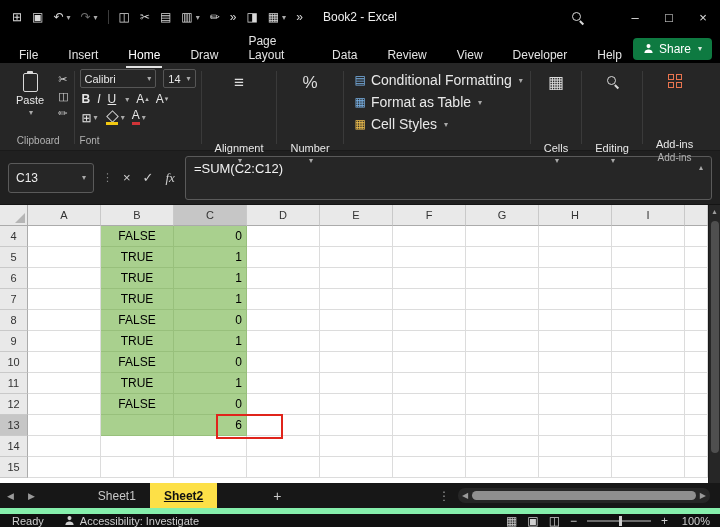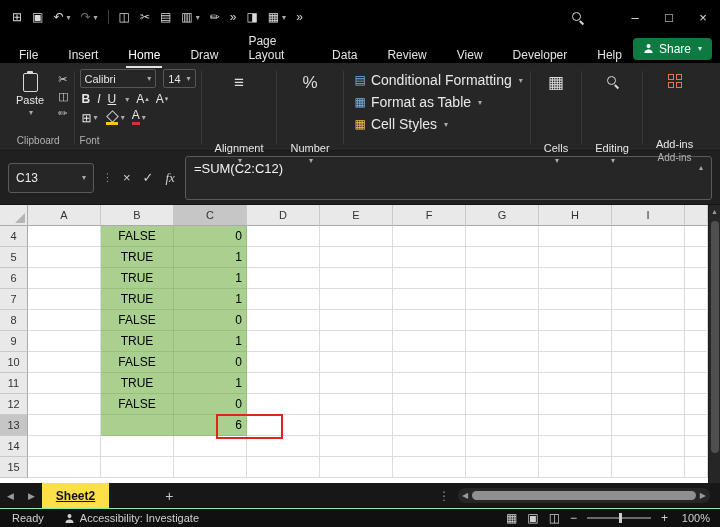--- a/index.html
+++ b/index.html
@@ -121,35 +121,36 @@
   .sheet-tab { padding:0 14px; font-size:12px; color:#c9c9c9; height:100%; display:inline-flex; align-items:center; }
   .sheet-tab.first { margin-left:42px; }
   .sheet-tab.active { background:#fde047; color:#111; font-weight:600; text-decoration:underline; }
   .add-sheet { color:#c9c9c9; font-size:14px; margin-left:48px; padding:0 8px; }
   .sb-dots { margin-left:auto; color:#9a9a9a; font-size:12px; padding:0 8px; }
   .hscroll { display:flex; align-items:center; background:#262626; border-radius:7px; height:15px; width:252px; margin-right:10px; }
   .h-arrow { color:#9a9a9a; font-size:8px; padding:0 4px; }
   .hthumb { height:9px; background:#8f8f8f; border-radius:5px; flex:1; }
 
   
-  .statusbar { height:19px; background:#101010; border-top:1px solid #86efac; display:flex; align-items:center;
+  .statusbar { height:19px; background:#101010; border-top:6px solid #86efac; display:flex; align-items:center;
                font-size:11px; color:#cfcfcf; }
   .status-ready { padding:0 10px 0 12px; }
   .acc-ic { display:inline-flex; margin:0 5px 0 10px; }
   .status-right { margin-left:auto; display:flex; align-items:center; gap:10px; padding-right:10px; }
   .view-ic { font-size:12px; color:#cfcfcf; }
   .zoom-btn { font-size:12px; color:#cfcfcf; }
   .zoom-track { width:64px; height:2px; background:#6a6a6a; position:relative; }
   .zoom-thumb { position:absolute; left:50%; top:-4px; width:3px; height:10px; background:#cfcfcf; }
   .zoom-pct { min-width:32px; text-align:right; }
 </style>
 </head>
 <body>
 
 <header class="titlebar">
+  <div class="win-title">Book2 - Excel</div>
   <div class="qat">
       <span class="qat-btn">⊞</span>
       <span class="qat-btn">▣</span>
       <span class="qat-btn">↶<span class="dd">▾</span></span>
       <span class="qat-btn dim">↷<span class="dd">▾</span></span>
       <span class="qat-sep"></span>
       <span class="qat-btn">◫</span>
       <span class="qat-btn">✂</span>
       <span class="qat-btn">▤</span>
       <span class="qat-btn">▥<span class="dd">▾</span></span>
@@ -497,20 +498,21 @@
   <div class="vscroll">
     <span class="varrow">▴</span>
     <div class="vthumb"></div>
   </div>
   <div class="red-box"></div>
 </main>
 
 <footer class="sheetbar">
   <span class="nav-arrow">◀</span>
   <span class="nav-arrow">▶</span>
+  <span class="sheet-tab first">Sheet1</span>
   <span class="sheet-tab active">Sheet2</span>
   <span class="add-sheet">+</span>
   <span class="sb-dots">⋮</span>
   <div class="hscroll">
     <span class="h-arrow">◀</span>
     <div class="hthumb"></div>
     <span class="h-arrow">▶</span>
   </div>
 </footer>
 

